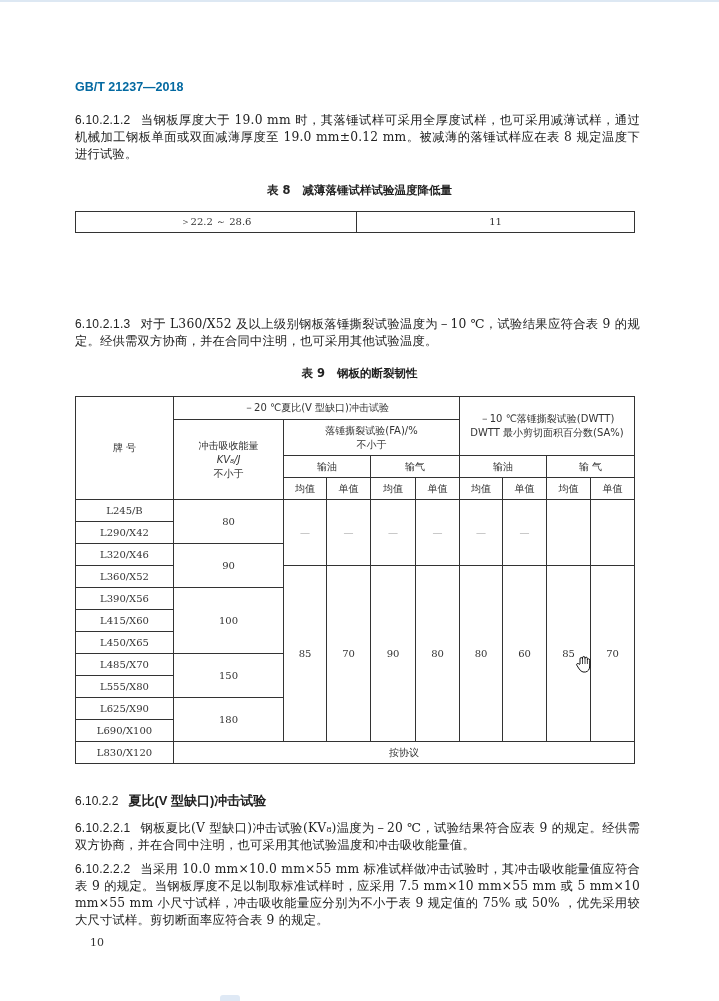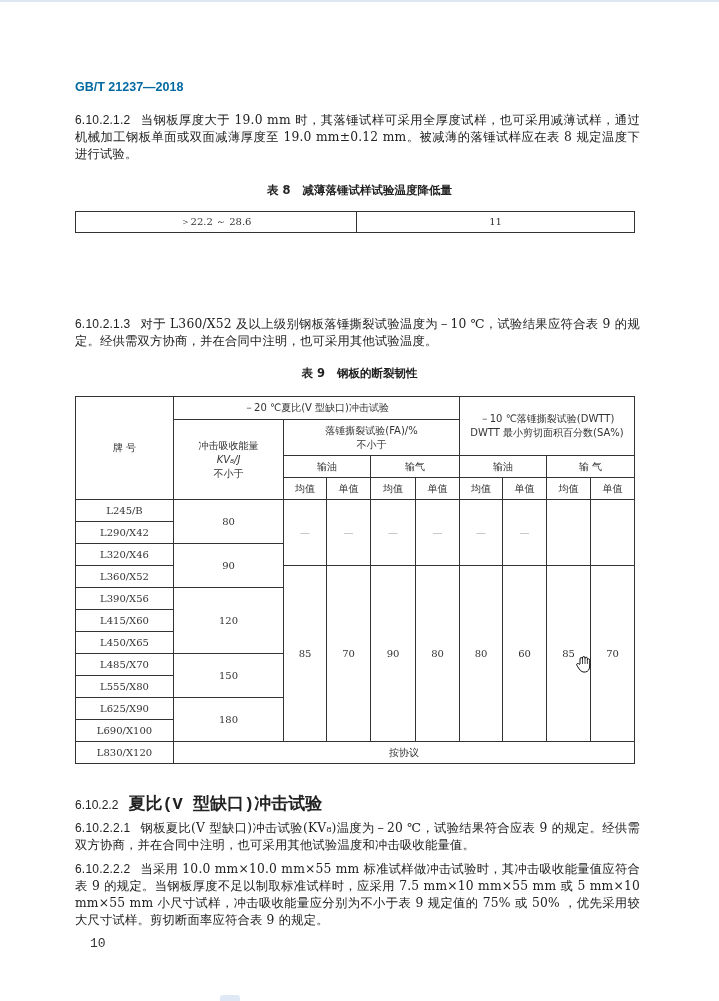--- a/index.html
+++ b/index.html
@@ -137,21 +137,21 @@
     <td rowspan="8">70</td>
     <td rowspan="8">90</td>
     <td rowspan="8">80</td>
     <td rowspan="8">80</td>
     <td rowspan="8">60</td>
     <td rowspan="8">85</td>
     <td rowspan="8">70</td>
   </tr>
   <tr class="dr">
     <td>L390/X56</td>
-    <td rowspan="3">120</td>
+    <td rowspan="3">100</td>
   </tr>
   <tr class="dr">
     <td>L415/X60</td>
   </tr>
   <tr class="dr">
     <td>L450/X65</td>
   </tr>
   <tr class="dr">
     <td>L485/X70</td>
     <td rowspan="2">150</td>
@@ -167,31 +167,31 @@
     <td>L690/X100</td>
   </tr>
   <tr class="dr">
     <td>L830/X120</td>
     <td colspan="9">按协议</td>
   </tr>
 </tbody>
   </table>
 
 <div class="abs" style="left:75px; top:792px; font-size:12.3px;">
-  <span class="clause">6.10.2.2</span><span style="font-family:Liberation Mono, monospace; font-weight:bold; font-size:17px;">夏比(V 型缺口)冲击试验</span>
+  <span class="clause">6.10.2.2</span><span style="font-family:Liberation Sans, sans-serif; font-weight:bold; font-size:13px;">夏比(V 型缺口)冲击试验</span>
 </div>
 
 <div class="abs para" style="top:820px;">
   <span class="clause">6.10.2.2.1</span><span>钢板夏比(V 型缺口)冲击试验(KV₈)温度为－20 ℃，试验结果符合应表 9 的规定。经供需双方协商，并在合同中注明，也可采用其他试验温度和冲击吸收能量值。</span>
 </div>
 
 <div class="abs para" style="top:861px;">
   <span class="clause">6.10.2.2.2</span><span>当采用 10.0 mm×10.0 mm×55 mm 标准试样做冲击试验时，其冲击吸收能量值应符合表 9 的规定。当钢板厚度不足以制取标准试样时，应采用 7.5 mm×10 mm×55 mm 或 5 mm×10 mm×55 mm 小尺寸试样，冲击吸收能量应分别为不小于表 9 规定值的 75% 或 50% ，优先采用较大尺寸试样。剪切断面率应符合表 9 的规定。</span>
 </div>
 
-<div class="abs" style="left:90px; top:936px; font-size:13px; color:#333;font-family:Liberation Mono, monospace;">10</div>
+<div class="abs" style="left:90px; top:936px; font-size:11px; color:#333;">10</div>
 
 <svg class="abs cursor" viewBox="0 0 18 20">
   <path d="M5 9 L5 4 Q5 2.5 6.3 2.5 Q7.5 2.5 7.5 4 L7.5 3 Q7.5 1.5 8.8 1.5 Q10 1.5 10 3 L10 3.5 Q10 2.2 11.2 2.2 Q12.4 2.2 12.4 3.6 L12.4 5 Q12.4 3.8 13.5 3.8 Q14.7 3.8 14.7 5.2 L14.7 11 Q14.7 16 10.5 17 L8 17 Q5.5 16.5 3.5 13 L1.8 10.2 Q1.2 9 2.3 8.5 Q3.4 8.1 4.2 9.3 Z" fill="#fff" stroke="#111" stroke-width="1"></path>
   <path d="M7.5 4 L7.5 9 M10 3.5 L10 9 M12.4 5 L12.4 9" stroke="#111" stroke-width="0.8" fill="none"></path>
 </svg>
 
 <div class="bottom-tab"></div>
 
 </body></html>

